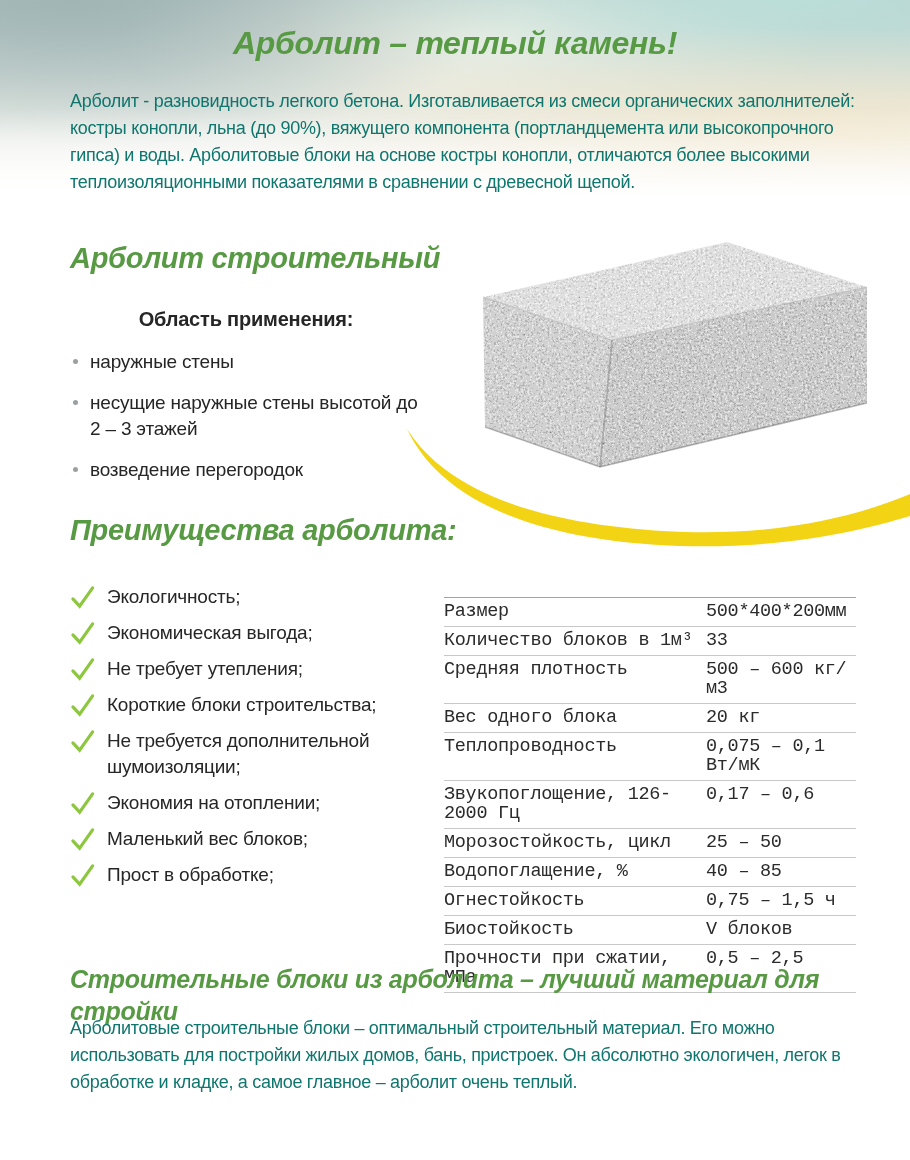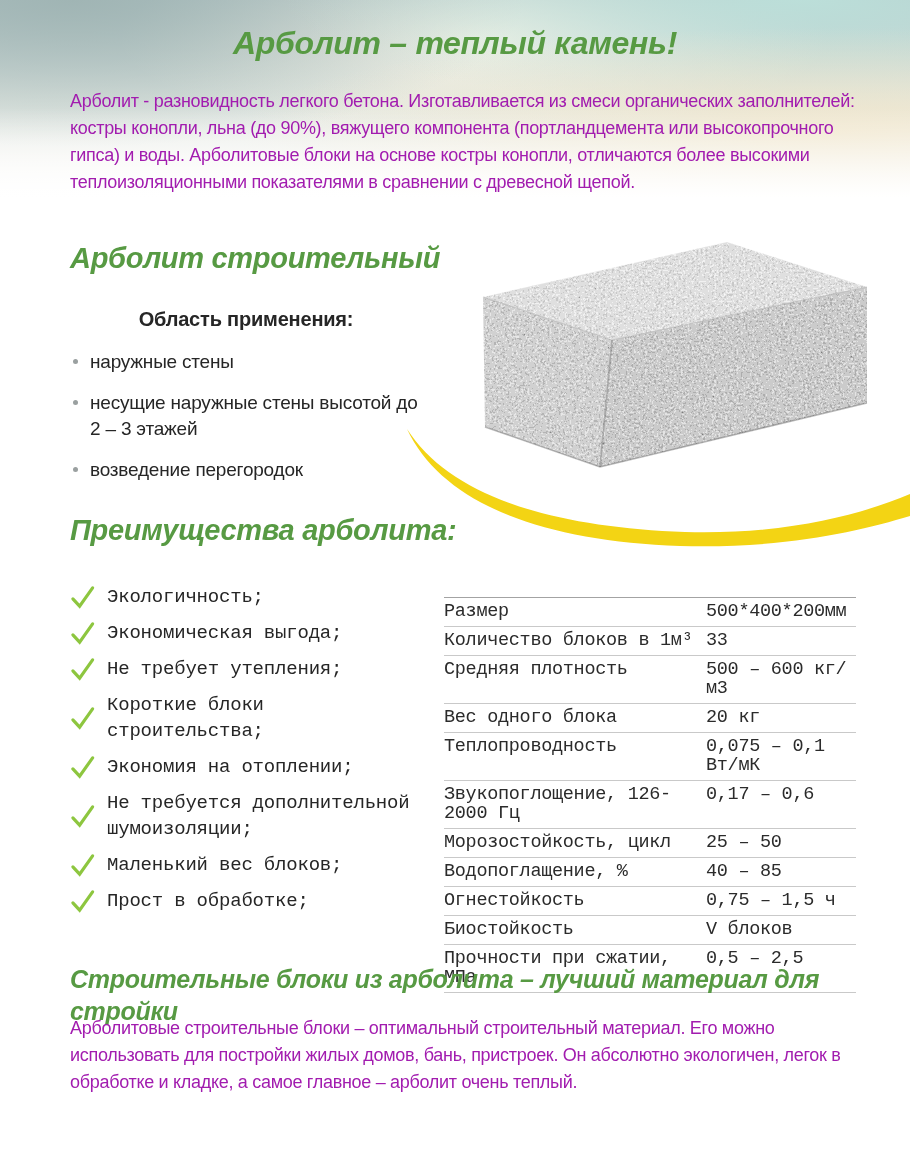--- a/index.html
+++ b/index.html
@@ -24,33 +24,33 @@
     position:absolute; left:70px; margin:0;
     color:#579a43; font-style:italic; font-weight:700; letter-spacing:-0.3px;
   }
   .title{left:0; top:24px; width:910px; text-align:center; font-size:32px; line-height:38px;}
   .h-structural{top:240px; font-size:29px; line-height:36px;}
   .h-advantages{top:512px; font-size:29px; line-height:36px;}
   .h-footer{top:963px; width:830px; font-size:25px; line-height:32px;}
   
   .par{
     position:absolute; left:70px; margin:0;
-    font-size:18px; line-height:27px; letter-spacing:-0.3px; color:#a21caf;
+    font-size:18px; line-height:27px; letter-spacing:-0.3px; color:#0f766e;
   }
   .intro{top:88px; width:810px;}
   .footer-par{top:1015px; width:815px;}
   
   .applications{position:absolute; left:70px; top:306px; width:352px;}
   .sub{font-weight:700; font-size:20px; line-height:26px; letter-spacing:-0.2px;text-align:center;}
   .bullets{list-style:none; margin:17px 0 0 0; padding:0;}
   .bullet-item{display:flex; align-items:flex-start; margin-bottom:15px; font-size:19px; line-height:26px; letter-spacing:-0.2px;}
   .dot{flex:0 0 5px; width:5px; height:5px; border-radius:50%; background:#9aa0a0; margin:10px 12px 0 3px;}
   
   .checklist{position:absolute; list-style:none; left:70px; top:584px; width:350px; margin:0; padding:0;}
-  .check-item{display:flex; align-items:center; margin-bottom:10px; font-size:19px; line-height:26px; letter-spacing:-0.2px;font-family:Liberation Mono, monospace;}
+  .check-item{display:flex; align-items:flex-start; margin-bottom:10px; font-size:19px; line-height:26px; letter-spacing:-0.2px;}
   .check{flex:0 0 25px; width:25px; height:25px; margin:1px 12px 0 0;}
   
   .specs{position:absolute; left:444px; top:597px; width:412px; border-top:1px solid #a3a3a3;}
   .spec-row{display:flex; border-bottom:1px solid #c9c9c9; padding:4px 0 5px;
             font-size:18.5px; line-height:19px; letter-spacing:-0.3px; color:#2b2b2b;font-family:Liberation Mono, monospace;}
   .spec-label{width:262px; flex:0 0 262px;}
   .spec-value{flex:1;}
   
   .block-img{position:absolute; left:452px; top:230px;}
   .swoosh{position:absolute; left:398px; top:424px;}
@@ -178,28 +178,28 @@
         <svg class="check" viewBox="0 0 26 26" xmlns="http://www.w3.org/2000/svg">
           <path d="M3,14.5 L10,22 L23.5,3" fill="none" stroke="#8dc63f" stroke-width="3.3" stroke-linecap="round"></path>
         </svg>
         <span>Короткие блоки строительства;</span>
       </li>
 
       <li class="check-item">
         <svg class="check" viewBox="0 0 26 26" xmlns="http://www.w3.org/2000/svg">
           <path d="M3,14.5 L10,22 L23.5,3" fill="none" stroke="#8dc63f" stroke-width="3.3" stroke-linecap="round"></path>
         </svg>
+        <span>Не требуется дополнительной шумоизоляции;</span>
+      </li>
+
+      <li class="check-item">
+        <svg class="check" viewBox="0 0 26 26" xmlns="http://www.w3.org/2000/svg">
+          <path d="M3,14.5 L10,22 L23.5,3" fill="none" stroke="#8dc63f" stroke-width="3.3" stroke-linecap="round"></path>
+        </svg>
         <span>Экономия на отоплении;</span>
-      </li>
-
-      <li class="check-item">
-        <svg class="check" viewBox="0 0 26 26" xmlns="http://www.w3.org/2000/svg">
-          <path d="M3,14.5 L10,22 L23.5,3" fill="none" stroke="#8dc63f" stroke-width="3.3" stroke-linecap="round"></path>
-        </svg>
-        <span>Не требуется дополнительной шумоизоляции;</span>
       </li>
 
       <li class="check-item">
         <svg class="check" viewBox="0 0 26 26" xmlns="http://www.w3.org/2000/svg">
           <path d="M3,14.5 L10,22 L23.5,3" fill="none" stroke="#8dc63f" stroke-width="3.3" stroke-linecap="round"></path>
         </svg>
         <span>Маленький вес блоков;</span>
       </li>
 
       <li class="check-item">

